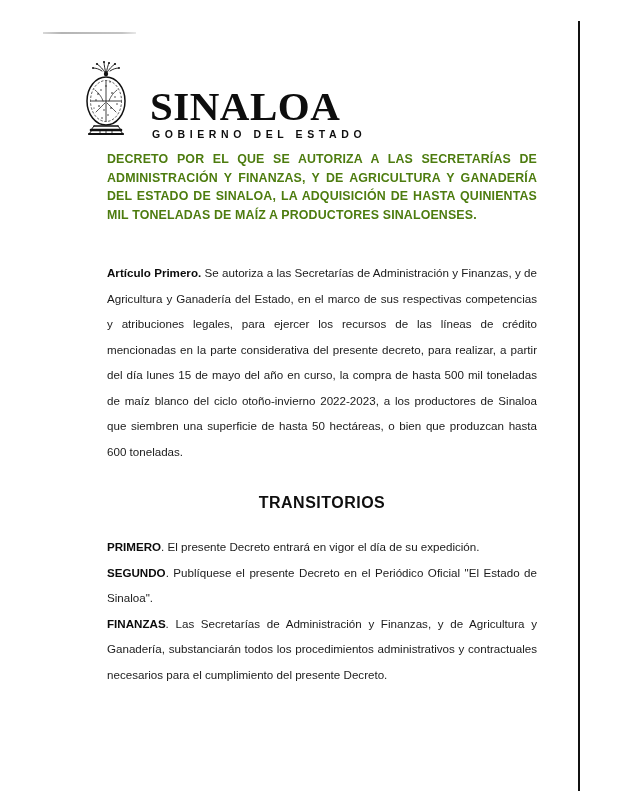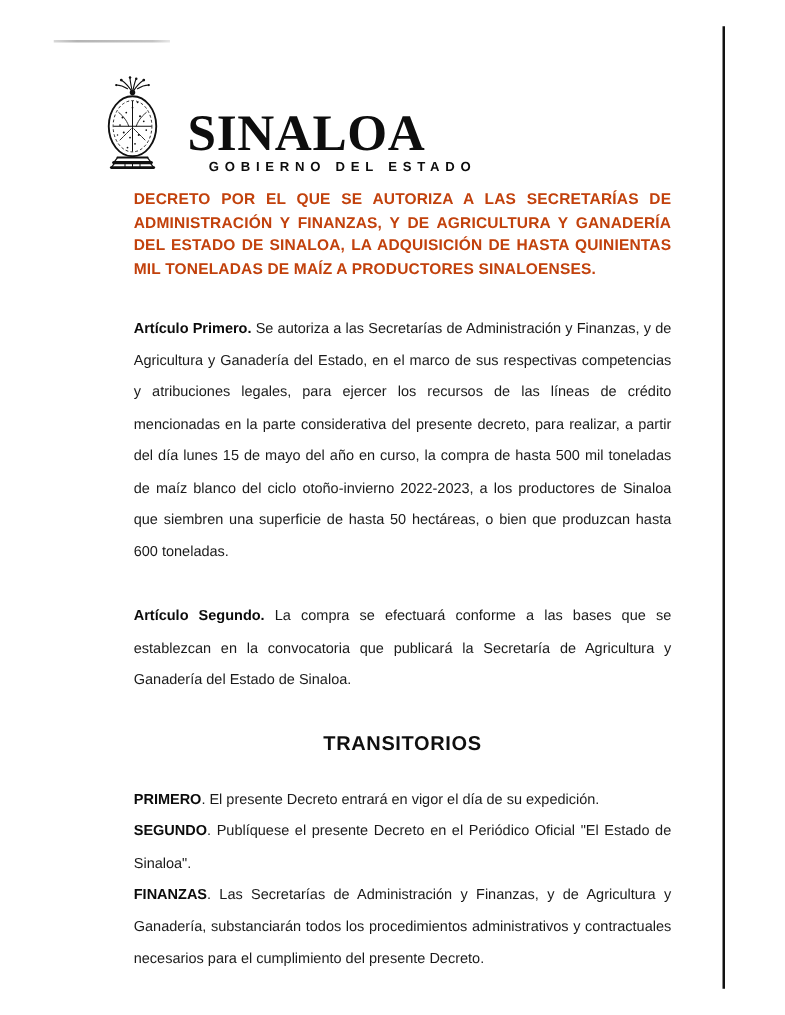--- a/index.html
+++ b/index.html
@@ -78,53 +78,53 @@
     white-space: nowrap;
   }
   .wordmark-sub {
     font-family: "Liberation Sans", sans-serif;
     font-weight: bold;
     font-size: 10.5px;
     letter-spacing: 4.6px;
     color: #0d0d0d;
     white-space: nowrap;
     margin-top: 2px;
-    margin-left: 17px;
+    margin-left: 2px;
   }
 
   
   .content {
     position: absolute;
     left: 107px;
     top: 150px;
     width: 430px;
   }
 
   .doc-title {
     font-family: "Liberation Sans", sans-serif;
     font-weight: bold;
     font-size: 12.4px;
     line-height: 18.6px;
     text-align: justify;
     text-align-last: left;
     letter-spacing: 0.15px;
-    color: #c2410c;
+    color: #4d7c0f;
     margin: 0;
   }
 
   .para {
     font-family: "Liberation Sans", sans-serif;
     font-size: 11.6px;
     line-height: 25.5px;
     text-align: justify;
     text-align-last: left;
     color: #1a1a1a;
     margin: 0;
   }
-  .para.gap-lg { margin-top: 26px; }
+  .para.gap-lg { margin-top: 36px; }
   .para.gap-md { margin-top: 22px; }
   .para.gap-sm { margin-top: 0; }
 
   .lead {
     font-weight: bold;
     color: #0b0b0b;
   }
 
   .section-heading {
     font-family: "Liberation Sans", sans-serif;
@@ -212,23 +212,20 @@
   </div>
 
   <div class="content">
 
     <p class="doc-title">DECRETO POR EL QUE SE AUTORIZA A LAS SECRETARÍAS DE ADMINISTRACIÓN Y FINANZAS, Y DE AGRICULTURA Y GANADERÍA DEL ESTADO DE SINALOA, LA ADQUISICIÓN DE HASTA QUINIENTAS MIL TONELADAS DE MAÍZ A PRODUCTORES SINALOENSES.</p>
 
     <p class="para gap-lg">
       <span class="lead">Artículo Primero.</span><span> Se autoriza a las Secretarías de Administración y Finanzas, y de Agricultura y Ganadería del Estado, en el marco de sus respectivas competencias y atribuciones legales, para ejercer los recursos de las líneas de crédito mencionadas en la parte considerativa del presente decreto, para realizar, a partir del día lunes 15 de mayo del año en curso, la compra de hasta 500 mil toneladas de maíz blanco del ciclo otoño-invierno 2022-2023, a los productores de Sinaloa que siembren una superficie de hasta 50 hectáreas, o bien que produzcan hasta 600 toneladas.</span>
     </p>
 
-    <p class="para gap-lg">
-      <span class="lead">Artículo Segundo.</span><span> La compra se efectuará conforme a las bases que se establezcan en la convocatoria que publicará la Secretaría de Agricultura y Ganadería del Estado de Sinaloa.</span>
-    </p>
 
     <h2 class="section-heading">TRANSITORIOS</h2>
 
     <p class="para gap-md">
       <span class="lead">PRIMERO</span><span>. El presente Decreto entrará en vigor el día de su expedición.</span>
     </p>
 
     <p class="para gap-sm">
       <span class="lead">SEGUNDO</span><span>. Publíquese el presente Decreto en el Periódico Oficial "El Estado de Sinaloa".</span>
     </p>

